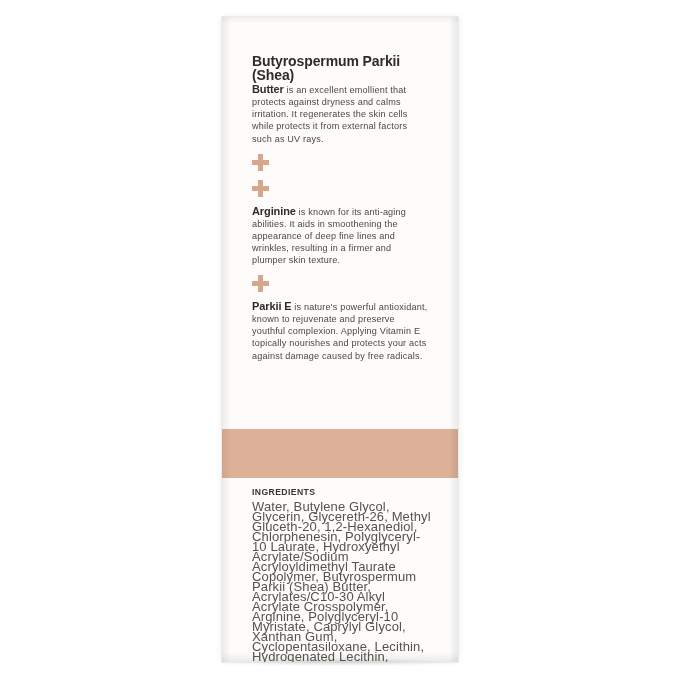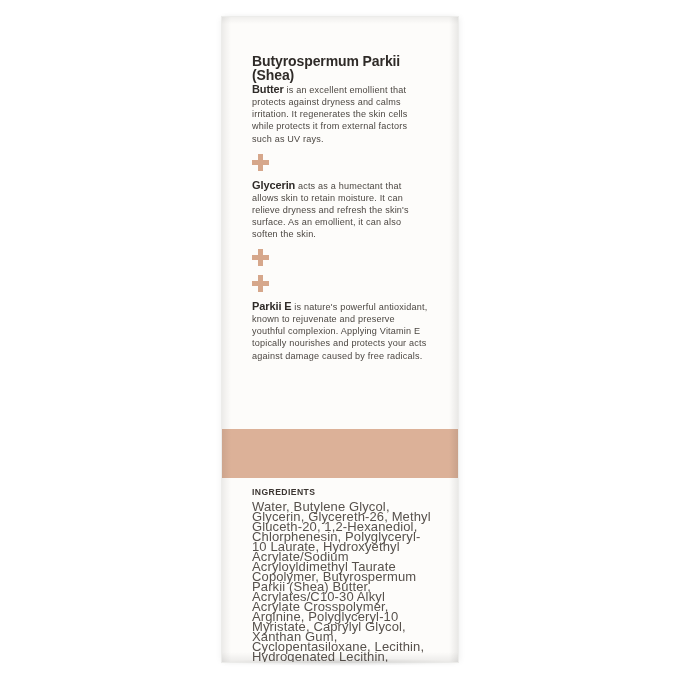--- a/index.html
+++ b/index.html
@@ -188,28 +188,28 @@
 
       <div class="ingredient-block">
         <div class="ing-text">
           <span class="ing-name small">Butyrospermum Parkii (Shea)</span><br>
           <span class="ing-name">Butter</span><span> is an excellent emollient that protects against dryness and calms irritation. It regenerates the skin cells while protects it from external factors such as UV rays.</span>
         </div>
       </div>
 
       <div class="plus"></div>
 
+
+      <div class="plus"></div>
+
       <div class="ingredient-block">
         <div class="ing-text">
-          <span class="ing-name">Glycerin</span><span> acts as a humectant that allows skin to retain moisture. It can relieve dryness and refresh the skin's surface. As an emollient, it can also soften the skin.</span>
+          <span class="ing-name">Arginine</span><span> is known for its anti-aging abilities. It aids in smoothening the appearance of deep fine lines and wrinkles, resulting in a firmer and plumper skin texture.</span>
         </div>
       </div>
-
-      <div class="plus"></div>
-
 
       <div class="plus"></div>
 
       <div class="ingredient-block">
         <div class="ing-text">
           <span class="ing-name">Parkii E</span><span> is nature's powerful antioxidant, known to rejuvenate and preserve youthful complexion. Applying Vitamin E topically nourishes and protects your acts against damage caused by free radicals.</span>
         </div>
       </div>
 
     </div>

